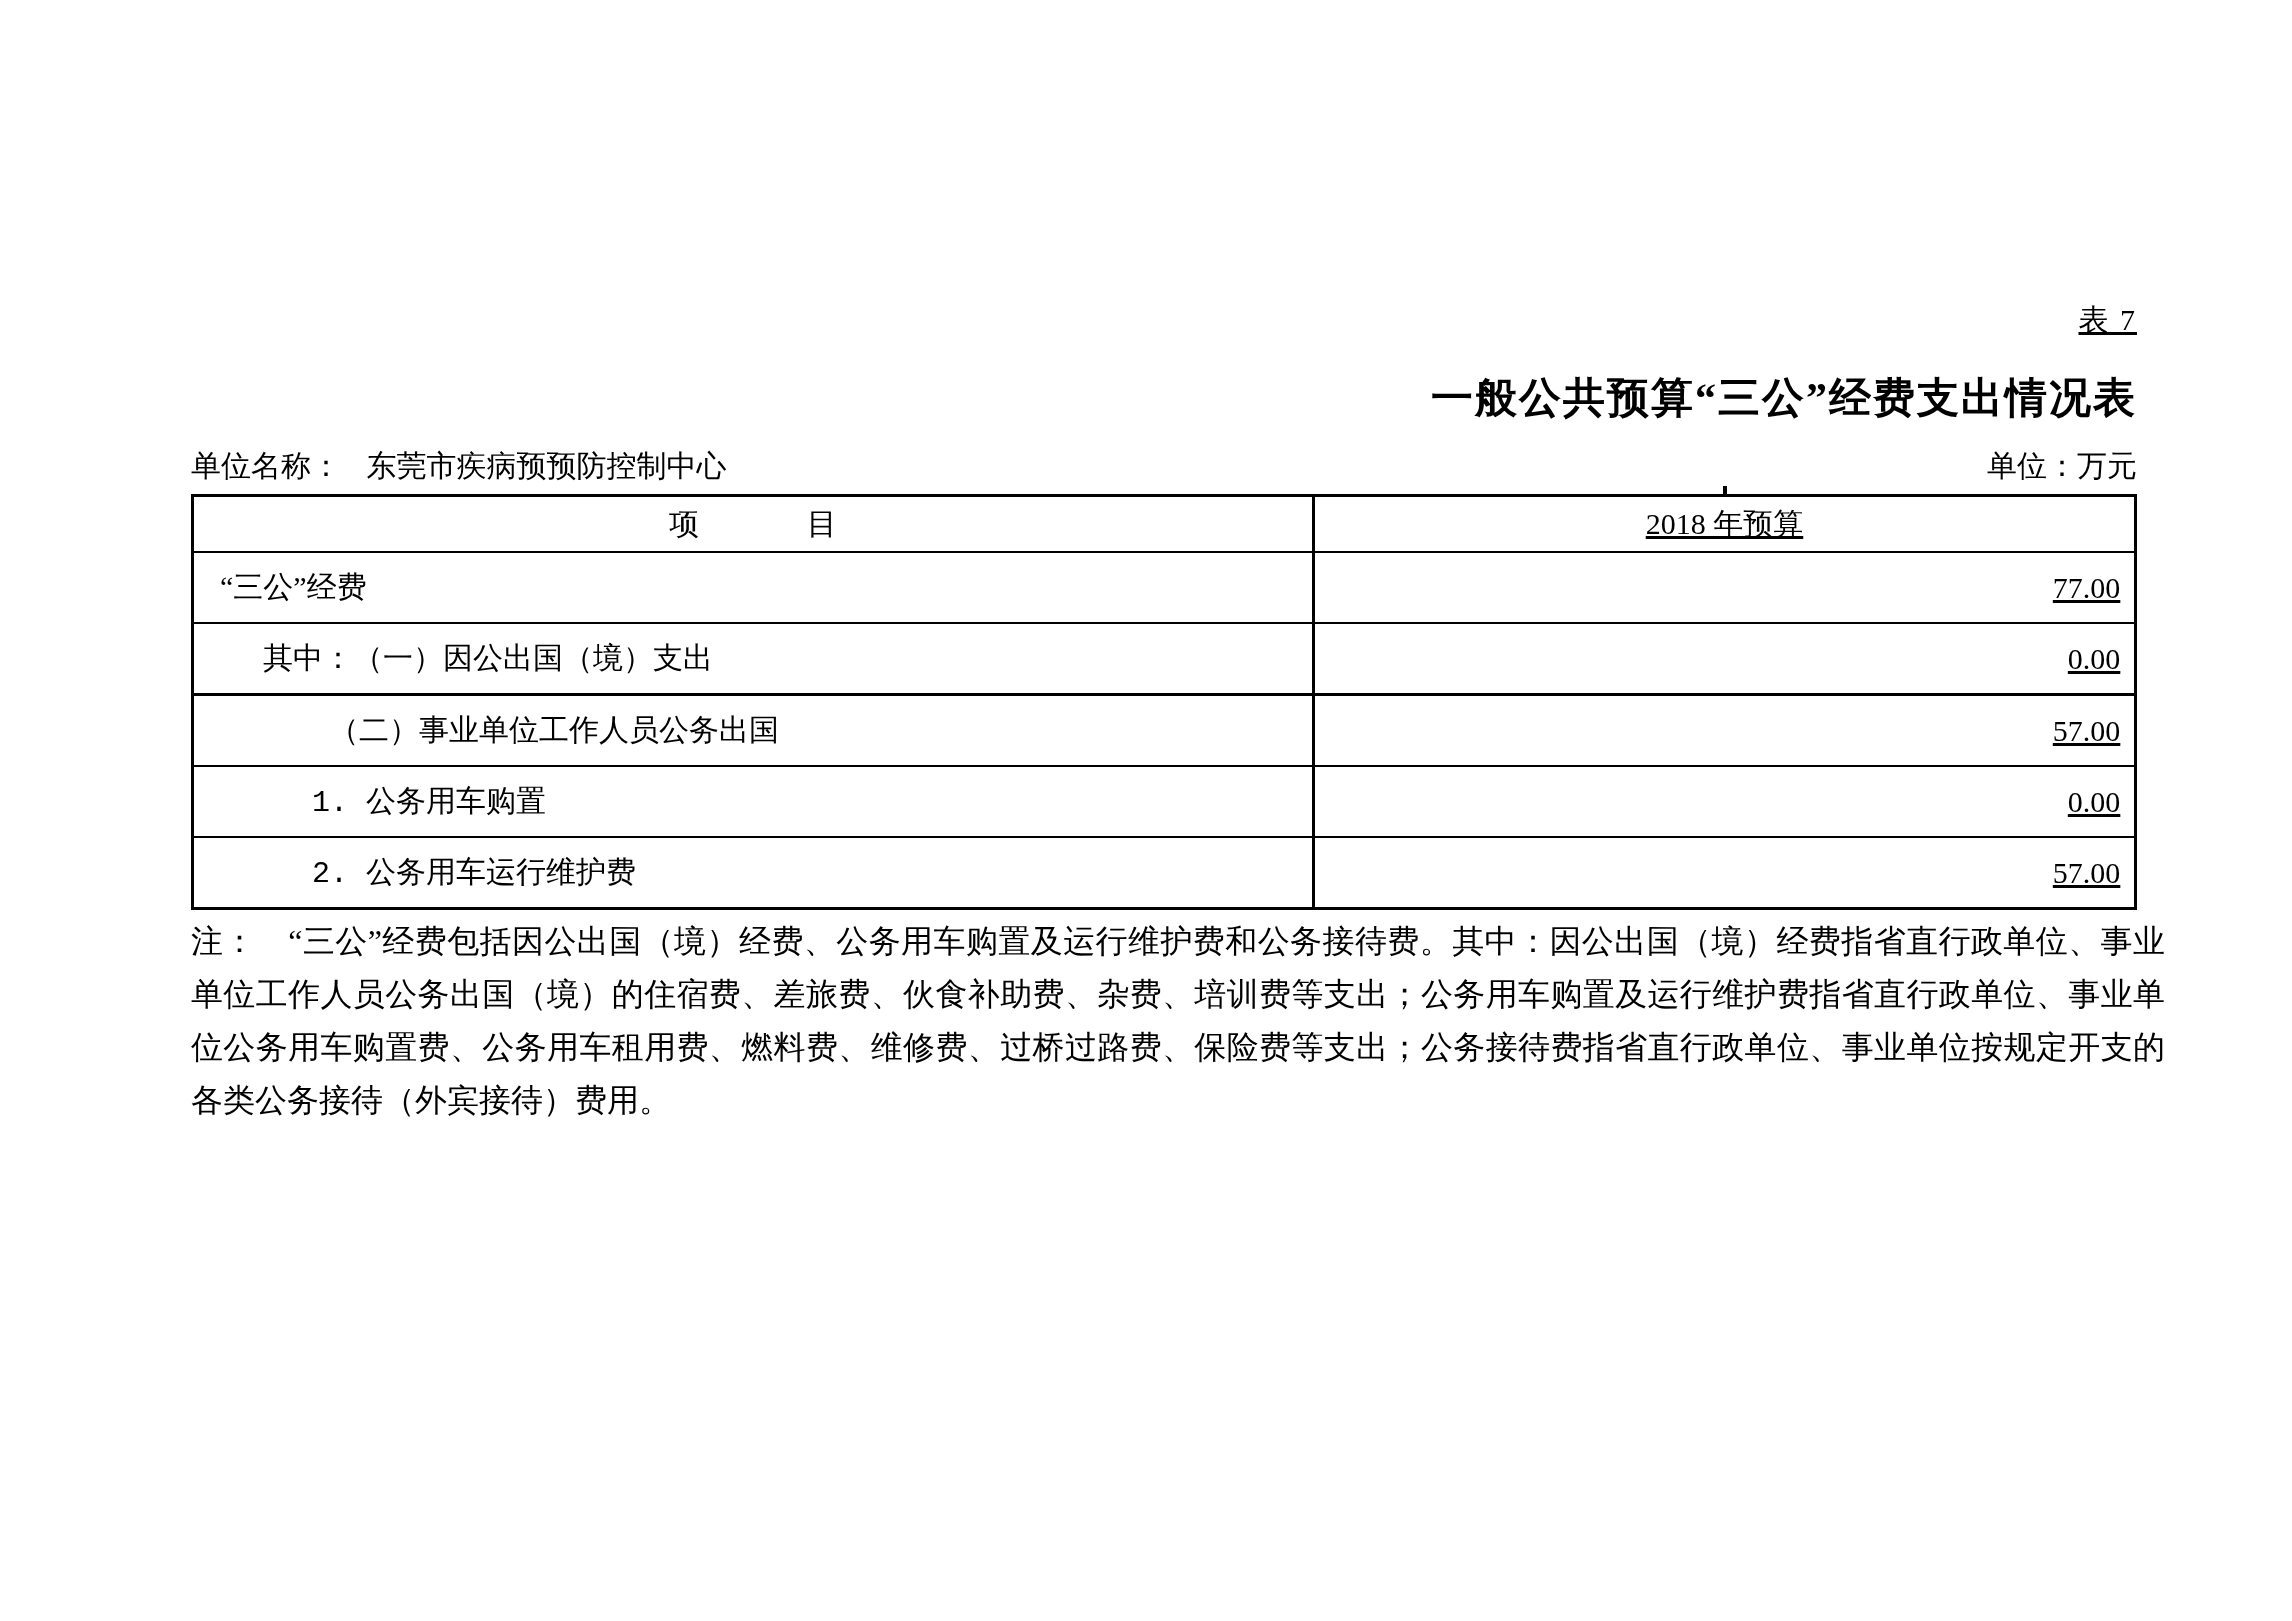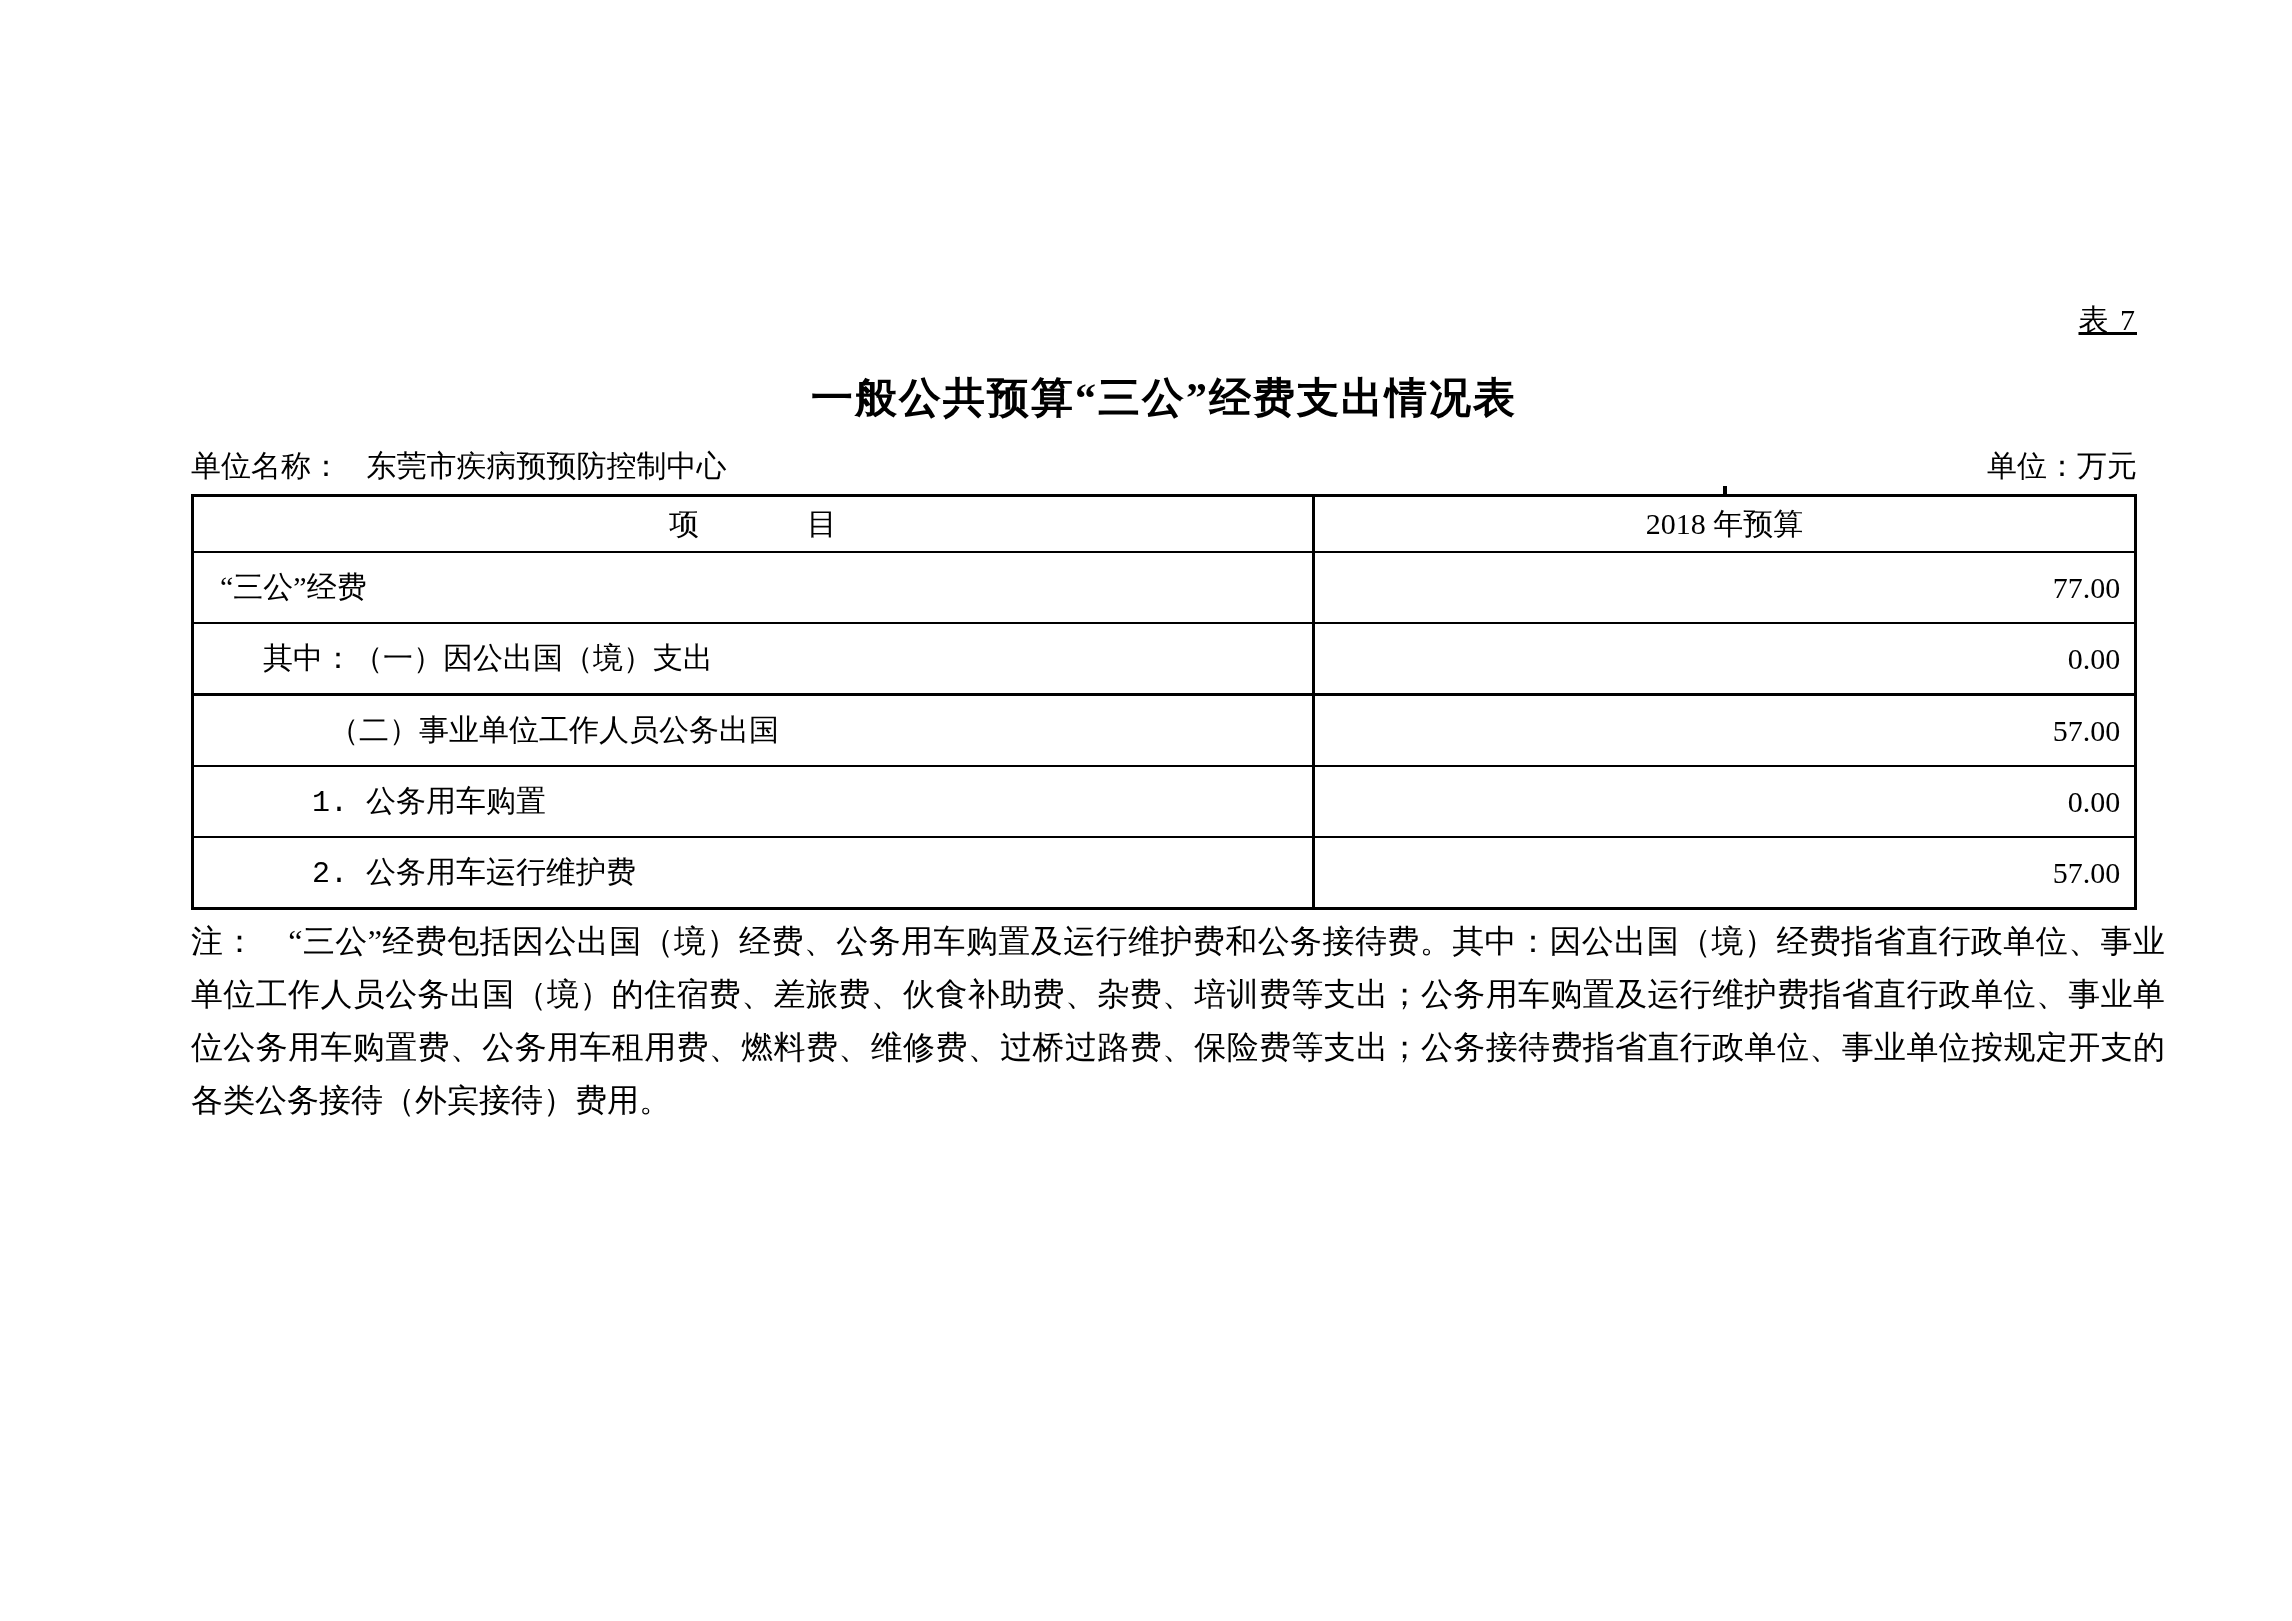--- a/index.html
+++ b/index.html
@@ -27,21 +27,21 @@
     letter-spacing: 2px;
     text-decoration: underline;
   }
 
   
   .doc-title {
     position: absolute;
     left: 191px;
     top: 370px;
     width: 1946px;
-    text-align: center;
+    text-align: right;
     font-size: 42px;
     font-weight: bold;
     letter-spacing: 2px;
   }
 
   
   .meta-line {
     position: absolute;
     left: 191px;
     top: 446px;
@@ -90,20 +90,21 @@
     font-size: 30px;
     overflow: hidden;
   }
   .t-cell-right {
     flex: 1 1 auto;
     display: flex;
     align-items: center;
     justify-content: flex-end;
     padding-right: 13.7px;
     font-size: 30px;
+    text-decoration: underline;
   }
   .header-row .t-cell-left,
   .header-row .t-cell-right {
     justify-content: center;
     padding-right: 0;
   }
   .item-header-text {
     letter-spacing: 108px;
     margin-right: -108px;
   }

